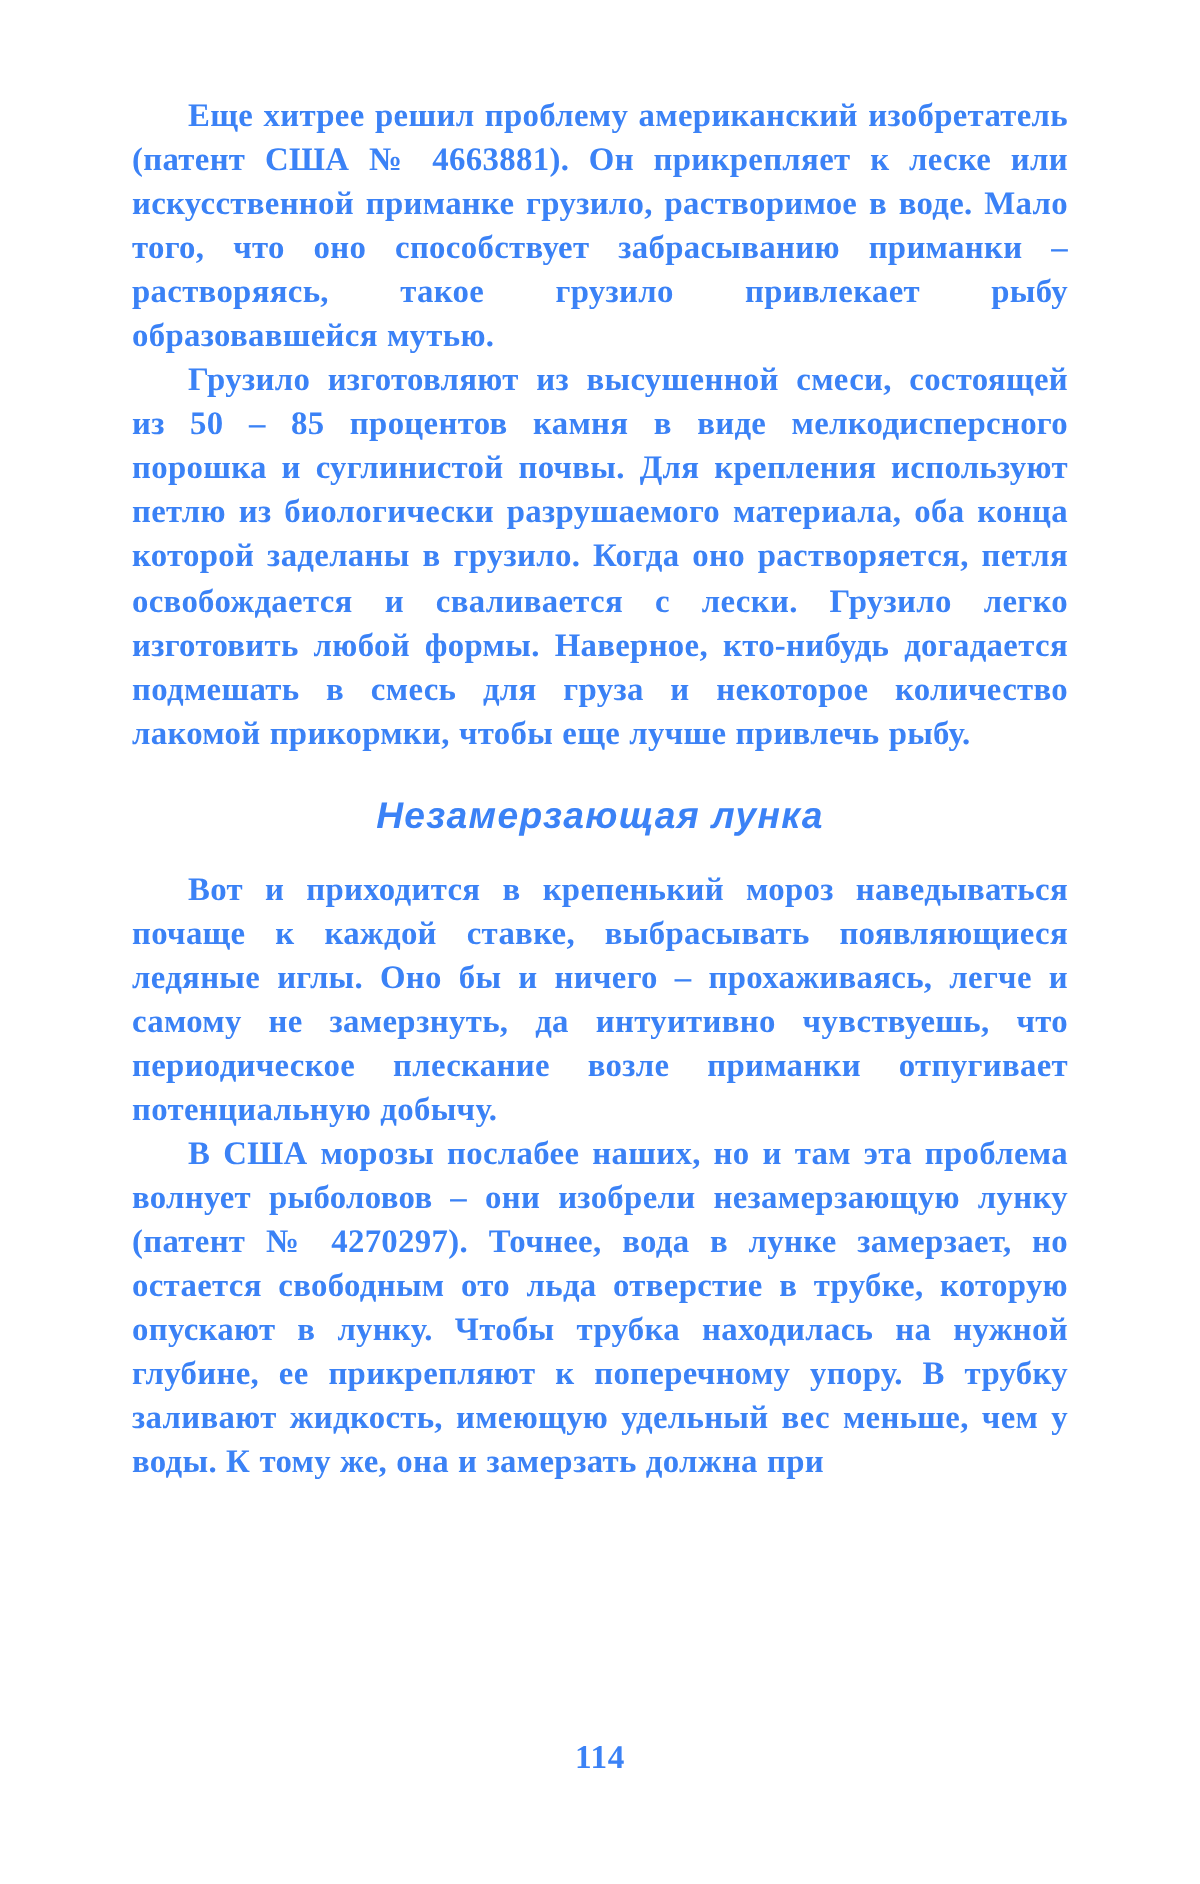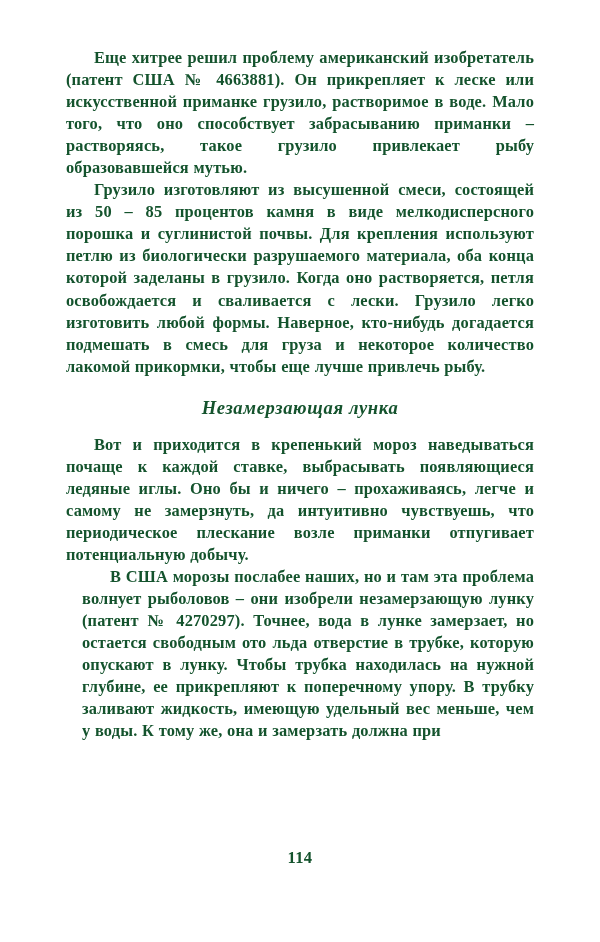--- a/index.html
+++ b/index.html
@@ -9,21 +9,21 @@
     background: #ffffff;
   }
 
   #page {
     position: relative;
     width: 600px;
     height: 942px;
     background: #ffffff;
     overflow: hidden;
     font-family: "Liberation Serif", "DejaVu Serif", serif;
-    color: #14532d;
+    color: #3b82f6;
     -webkit-font-smoothing: none;
   }
 
   #text-column {
     position: absolute;
     left: 66px;
     top: 47px;
     width: 468px;
   }
 
@@ -36,42 +36,41 @@
     text-align: justify;
     text-indent: 28px;
     letter-spacing: 0.01em;
     word-spacing: 0.02em;
     hyphens: manual;
     -webkit-hyphens: manual;
   }
 
   .body-paragraph:last-child {
     text-align-last: left;
-    margin-left: 16px;
   }
 
   .section-heading {
     margin: 0;
     padding-top: 18px;
     padding-bottom: 14px;
-    font-family: Liberation Serif, serif;
+    font-family: Liberation Sans, sans-serif;
     font-size: 18.6px;
     line-height: 24px;
     font-weight: 700;
     font-style: italic;
     text-align: center;
     text-indent: 0;
     letter-spacing: 0.035em;
   }
 
   #page-number {
     position: absolute;
     left: 0;
     right: 0;
-    top: 848px;
+    top: 869px;
     text-align: center;
     font-family: "Liberation Serif", "DejaVu Serif", serif;
     font-size: 16.6px;
     line-height: 20px;
     font-weight: 700;
     letter-spacing: 0.02em;
   }
 </style>
 </head>
 <body>

